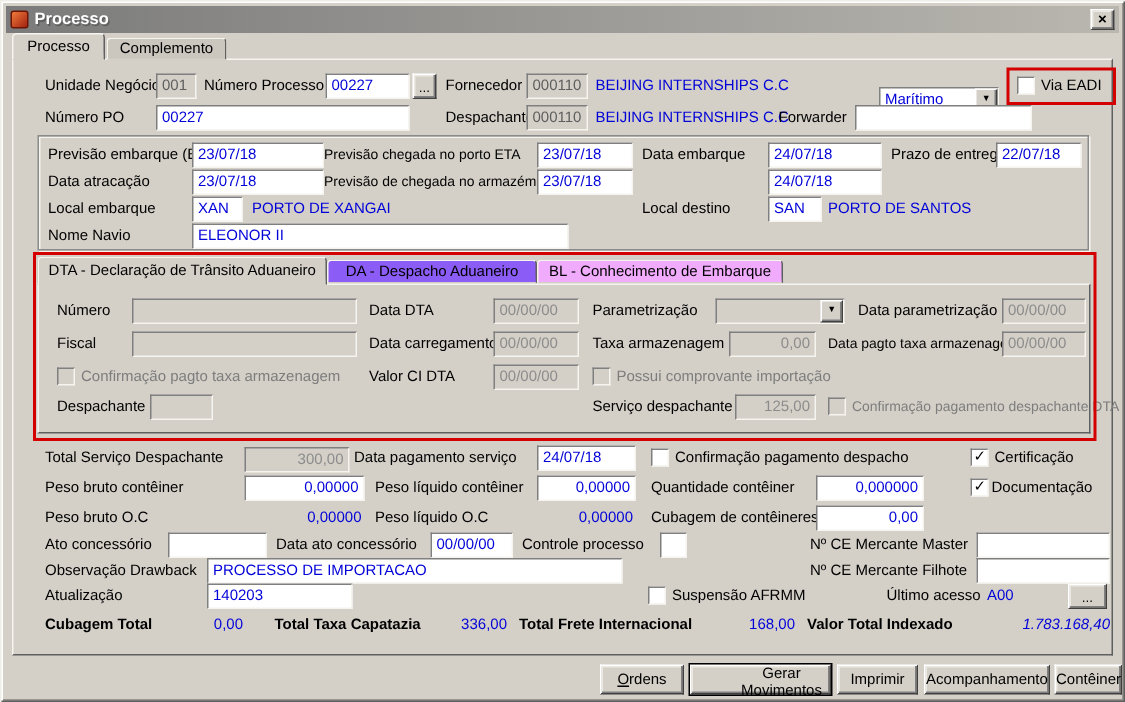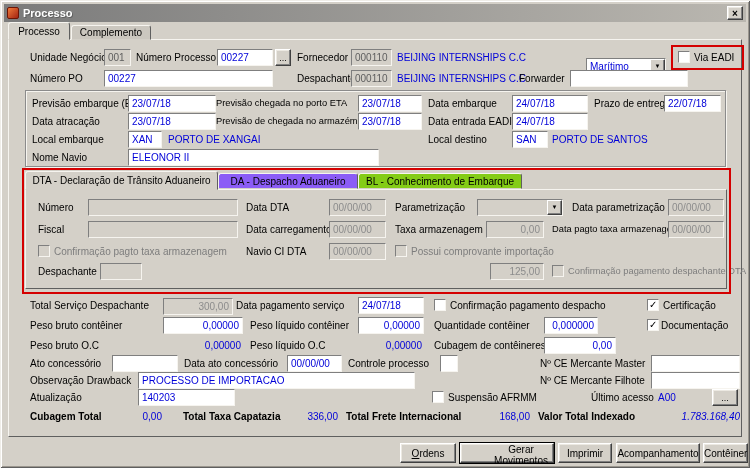--- a/index.html
+++ b/index.html
@@ -111,37 +111,36 @@
   <input class="fld" style="left: 358px; top: 95px; width: 64px;" value="23/07/18">
   <span class="lbl" style="left:428px;top:95px;">Data embarque</span>
   <input class="fld" style="left: 512px; top: 95px; width: 76px;" value="24/07/18">
   <span class="lbl" style="left:594px;top:95px;">Prazo de entrega</span>
   <input class="fld" style="left: 664px; top: 95px; width: 57px;" value="22/07/18">
 
   <span class="lbl" style="left:32px;top:113px;">Data atracação</span>
   <input class="fld" style="left: 128px; top: 113px; width: 88px;" value="23/07/18">
   <span class="lbl tight" style="left:216px;top:113px;">Previsão de chegada no armazém</span>
   <input class="fld" style="left: 358px; top: 113px; width: 64px;" value="23/07/18">
-  <span class="lbl" style="left:428px;top:113px;">Data entrada EADI</span>
   <input class="fld" style="left: 512px; top: 113px; width: 76px;" value="24/07/18">
 
   <span class="lbl" style="left:32px;top:131px;">Local embarque</span>
   <input class="fld" style="left: 128px; top: 131px; width: 34px;" value="XAN">
   <span class="val" style="left:168px;top:131px;">PORTO DE XANGAI</span>
   <span class="lbl" style="left:428px;top:131px;">Local destino</span>
   <input class="fld" style="left: 512px; top: 131px; width: 36px;" value="SAN">
   <span class="val" style="left:552px;top:131px;">PORTO DE SANTOS</span>
 
   <span class="lbl" style="left:32px;top:149px;">Nome Navio</span>
   <input class="fld" style="left: 128px; top: 149px; width: 251px;" value="ELEONOR II">
 
   <div class="panel" style="left:25px;top:189px;width:702px;height:100px;"></div>
   <div class="tab" style="left:25px;top:171px;width:193px;height:19px;line-height:18px;z-index:3;">DTA - Declaração de Trânsito Aduaneiro</div>
   <div class="tab" style="left:218px;top:173px;width:140px;height:16px;line-height:15px;background:#8b5cf6;">DA - Despacho Aduaneiro</div>
-  <div class="tab" style="left:358px;top:173px;width:164px;height:16px;line-height:15px;background:#84cc16;">BL - Conhecimento de Embarque</div>
+  <div class="tab" style="left:358px;top:173px;width:164px;height:16px;line-height:15px;background:#f0abfc;">BL - Conhecimento de Embarque</div>
   <div class="redbox" style="left:22px;top:168px;width:709px;height:126px;"></div>
 
   <span class="lbl" style="left:38px;top:199px;">Número</span>
   <input class="fld dis2" style="left: 88px; top: 199px; width: 150px;" disabled="" value="">
   <span class="lbl" style="left:246px;top:199px;">Data DTA</span>
   <input class="fld dis2" style="left: 329px; top: 199px; width: 57px;" disabled="" value="00/00/00">
   <span class="lbl" style="left:395px;top:199px;">Parametrização</span>
   <div class="dd dis" style="left:477px;top:199px;width:86px;">
     <span class="dd-text"></span>
     <span class="dd-btn">▼</span>
@@ -153,48 +152,49 @@
   <input class="fld dis2" style="left: 88px; top: 221px; width: 150px;" disabled="" value="">
   <span class="lbl" style="left:246px;top:221px;">Data carregamento</span>
   <input class="fld dis2" style="left: 329px; top: 221px; width: 57px;" disabled="" value="00/00/00">
   <span class="lbl" style="left:395px;top:221px;">Taxa armazenagem</span>
   <input class="fld dis2 r" style="left: 486px; top: 221px; width: 58px;" disabled="" value="0,00">
   <span class="lbl tight" style="left:552px;top:221px;">Data pagto taxa armazenagem</span>
   <input class="fld dis2" style="left: 668px; top: 221px; width: 56px;" disabled="" value="00/00/00">
 
   <span class="cb dis" style="left:38px;top:245px;"></span>
   <span class="lbl gray" style="left:54px;top:243px;">Confirmação pagto taxa armazenagem</span>
-  <span class="lbl" style="left:246px;top:243px;">Navio CI DTA</span>
+  <span class="lbl" style="left:246px;top:243px;">Valor CI DTA</span>
   <input class="fld dis2" style="left: 329px; top: 243px; width: 57px;" disabled="" value="00/00/00">
   <span class="cb dis" style="left:395px;top:245px;"></span>
   <span class="lbl gray" style="left:411px;top:243px;">Possui comprovante importação</span>
 
   <span class="lbl" style="left:38px;top:263px;">Despachante</span>
   <input class="fld dis2" style="left: 100px; top: 263px; width: 42px;" disabled="" value="">
+  <span class="lbl" style="left:395px;top:263px;">Serviço despachante</span>
   <input class="fld dis2 r" style="left: 490px; top: 263px; width: 54px;" disabled="" value="125,00">
   <span class="cb dis" style="left:552px;top:265px;"></span>
   <span class="lbl gray tight" style="left:568px;top:263px;">Confirmação pagamento despachante DTA</span>
 
   <span class="lbl" style="left:30px;top:297px;">Total Serviço Despachante</span>
   <input class="fld dis2 r" style="left: 163px; top: 298px; width: 70px;" disabled="" value="300,00">
   <span class="lbl" style="left:236px;top:297px;">Data pagamento serviço</span>
   <input class="fld" style="left: 358px; top: 297px; width: 66px;" value="24/07/18">
   <span class="cb" style="left:434px;top:299px;"></span>
   <span class="lbl" style="left:450px;top:297px;">Confirmação pagamento despacho</span>
   <span class="cb checked" style="left:647px;top:299px;">
       <span class="check">✓</span>
     </span>
   <span class="lbl" style="left:663px;top:297px;">Certificação</span>
 
   <span class="lbl" style="left:30px;top:317px;">Peso bruto contêiner</span>
   <input class="fld r" style="left: 163px; top: 317px; width: 80px;" value="0,00000">
   <span class="lbl" style="left:250px;top:317px;">Peso líquido contêiner</span>
   <input class="fld r" style="left: 358px; top: 317px; width: 66px;" value="0,00000">
   <span class="lbl" style="left:434px;top:317px;">Quantidade contêiner</span>
-  <input class="fld r" style="left: 544px; top: 317px; width: 54px;" value="0,000000">
+  <input class="fld r" style="left: 544px; top: 317px; width: 72px;" value="0,000000">
   <span class="cb checked" style="left:647px;top:319px;">
       <span class="check">✓</span>
     </span>
   <span class="lbl" style="left:661px;top:317px;">Documentação</span>
 
   <span class="lbl" style="left:30px;top:337px;">Peso bruto O.C</span>
   <span class="val r" style="left:163px;top:337px;width:78px;">0,00000</span>
   <span class="lbl" style="left:250px;top:337px;">Peso líquido O.C</span>
   <span class="val r" style="left:358px;top:337px;width:64px;">0,00000</span>
   <span class="lbl" style="left:434px;top:337px;">Cubagem de contêineres</span>

